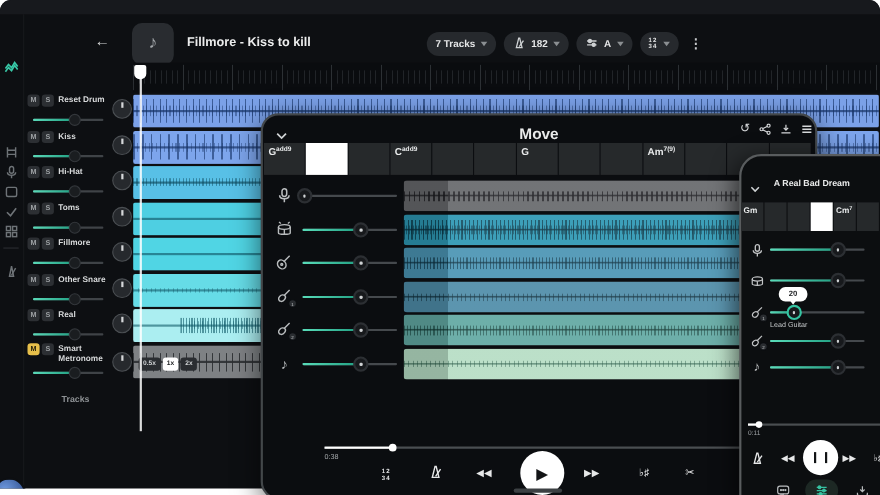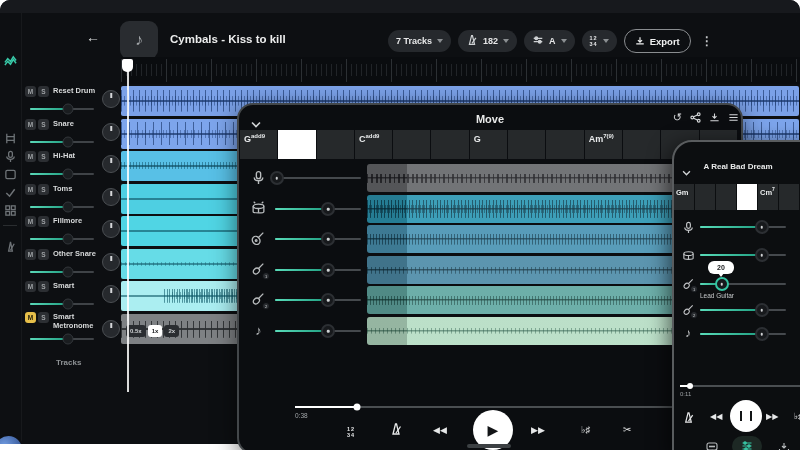--- a/index.html
+++ b/index.html
@@ -66,21 +66,21 @@
 
   
   .sl{position:absolute;height:2px;background:#45494d;border-radius:1px;}
   .sl .fl{position:absolute;left:0;top:0;height:100%;background:linear-gradient(90deg,#59dcb9,#1f9d80);border-radius:1px;}
   .sl .th{position:absolute;top:50%;transform:translate(-50%,-50%);width:10px;height:10px;border-radius:50%;background:#17191c;border:2px solid #2c2f33;}
   .sl .th::after{content:"";position:absolute;left:50%;top:50%;transform:translate(-50%,-50%);width:2.5px;height:2.5px;border-radius:50%;background:#cfd2d4;}
   .sl .th.teal{border-color:#35c4a2;}
 
   
   .tablet{position:absolute;left:237px;top:103px;width:502px;height:347px;background:#0b0d10;border:2px solid #43474a;border-radius:16px;overflow:hidden;box-shadow:0 6px 24px rgba(0,0,0,.55);}
-  .tb-title{position:absolute;left:0;right:0;top:8px;text-align:center;font-size:11px;font-weight:bold;color:#e9eaea;}
+  .tb-title{position:absolute;left:0;right:0;top:8px;text-align:center;font-size:14px;font-weight:bold;color:#e9eaea;}
   .tb-chev{position:absolute;left:12px;top:9px;color:#cfd2d4;}
   .tb-topicons{position:absolute;right:2px;top:7px;display:flex;gap:8px;color:#d6d8da;align-items:center;}
   .tb-topicons svg{width:11px;height:11px;}
   .tb-topicons .txt{font-size:11px;line-height:11px;}
   .chordstrip{position:absolute;left:1px;top:25px;display:flex;gap:1px;}
   .cc{width:37.3px;height:29px;background:#26292b;display:flex;align-items:flex-start;justify-content:flex-start;padding:3px 0 0 4px;box-sizing:border-box;color:#e9ebec;font-size:9px;font-weight:bold;}
   .cc.sel{background:#fff;}
   .cc sup{font-size:6px;line-height:1;margin-top:-1px;}
   .tb-row-icon{position:absolute;left:11px;width:17px;height:17px;color:#b9bcbe;display:flex;align-items:center;justify-content:center;}
   .tb-row-icon svg{width:15px;height:15px;}
@@ -181,21 +181,21 @@
             <path d="M7 11 L11 4"></path>
           </svg>
         </span>
       <span class="avatar"></span>
     </aside>
 
     <span class="back">←</span>
     <div class="tile">
         <span>♪</span>
       </div>
-    <div class="song-title">Cymbals - Kiss to kill</div>
+    <div class="song-title">Fillmore - Kiss to kill</div>
 
     <div class="pillbar">
       <div class="pill">
         <span>7 Tracks</span>
         <span class="chev"></span>
       </div>
       <div class="pill">
         <span class="small-ic"><svg viewBox="0 0 14 14" fill="none" stroke="#cfd2d4" stroke-width="1.4">
               <path d="M4 12 L6.5 2 H7.5 L10 12 Z"></path>
               <path d="M7 11 L11.5 4.5"></path>
@@ -212,43 +212,37 @@
         <span>A</span>
         <span class="chev"></span>
       </div>
       <div class="pill">
         <span class="tsig">
           <span>12</span>
           <span>34</span>
         </span>
         <span class="chev"></span>
       </div>
-      <div class="export">
-        <svg viewBox="0 0 12 12" fill="none" stroke="#f0f1f1" stroke-width="1.4">
-            <path d="M6 1.5 V7 M3.5 5 L6 7.5 L8.5 5 M1.5 9.5 h9"></path>
-          </svg>
-        <span>Export</span>
-      </div>
       <span class="kebab">⋮</span>
     </div>
 
     <div class="ruler"></div>
     <div class="ph-flag"></div>
     <div class="ph-line"></div>
 
     <div class="trow" style="top:86px">
       <span class="ms">M</span><span class="ms">S</span><span class="tname">Reset Drum</span>
       <div class="tslider">
           <div class="fl"></div>
           <div class="th"></div>
         </div>
       <div class="knob"></div>
     </div>
     <div class="trow" style="top:119px">
-      <span class="ms">M</span><span class="ms">S</span><span class="tname">Snare</span>
+      <span class="ms">M</span><span class="ms">S</span><span class="tname">Kiss</span>
       <div class="tslider">
           <div class="fl"></div>
           <div class="th"></div>
         </div>
       <div class="knob"></div>
     </div>
     <div class="trow" style="top:151px">
       <span class="ms">M</span><span class="ms">S</span><span class="tname">Hi-Hat</span>
       <div class="tslider">
           <div class="fl"></div>
@@ -274,21 +268,21 @@
     </div>
     <div class="trow" style="top:249px">
       <span class="ms">M</span><span class="ms">S</span><span class="tname">Other Snare</span>
       <div class="tslider">
           <div class="fl"></div>
           <div class="th"></div>
         </div>
       <div class="knob"></div>
     </div>
     <div class="trow" style="top:281px">
-      <span class="ms">M</span><span class="ms">S</span><span class="tname">Smart</span>
+      <span class="ms">M</span><span class="ms">S</span><span class="tname">Real</span>
       <div class="tslider">
           <div class="fl"></div>
           <div class="th"></div>
         </div>
       <div class="knob"></div>
     </div>
     <div class="trow" style="top:312px">
       <span class="ms yellow">M</span><span class="ms">S</span><span class="tname">Smart Metronome</span>
       <div class="tslider" style="top:26px">
           <div class="fl"></div>

